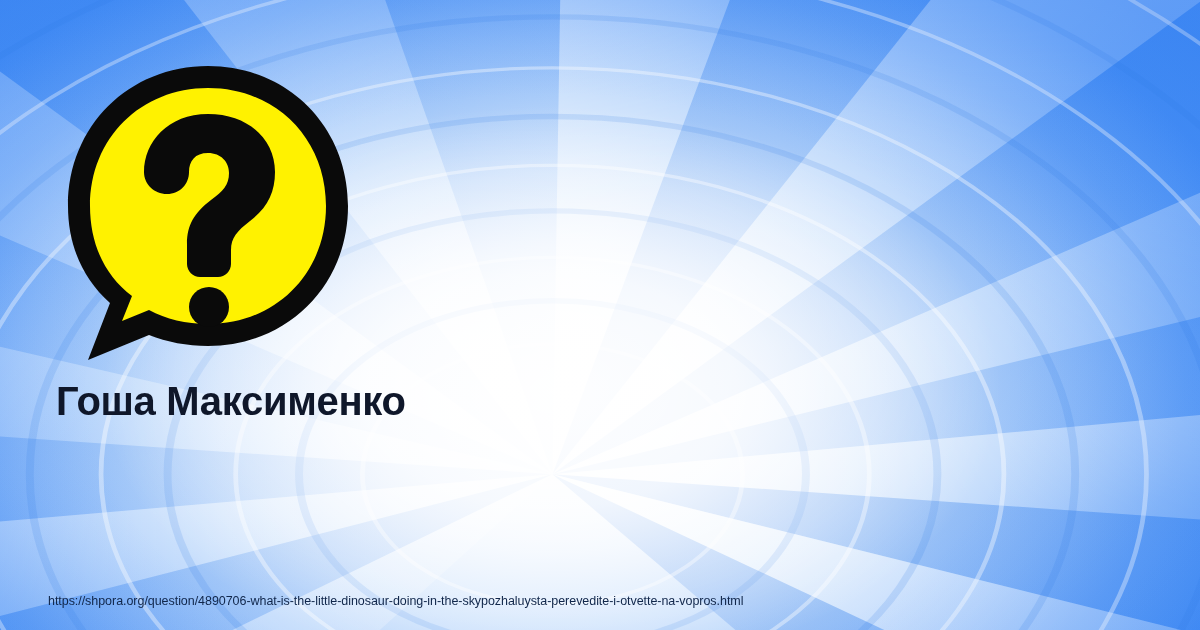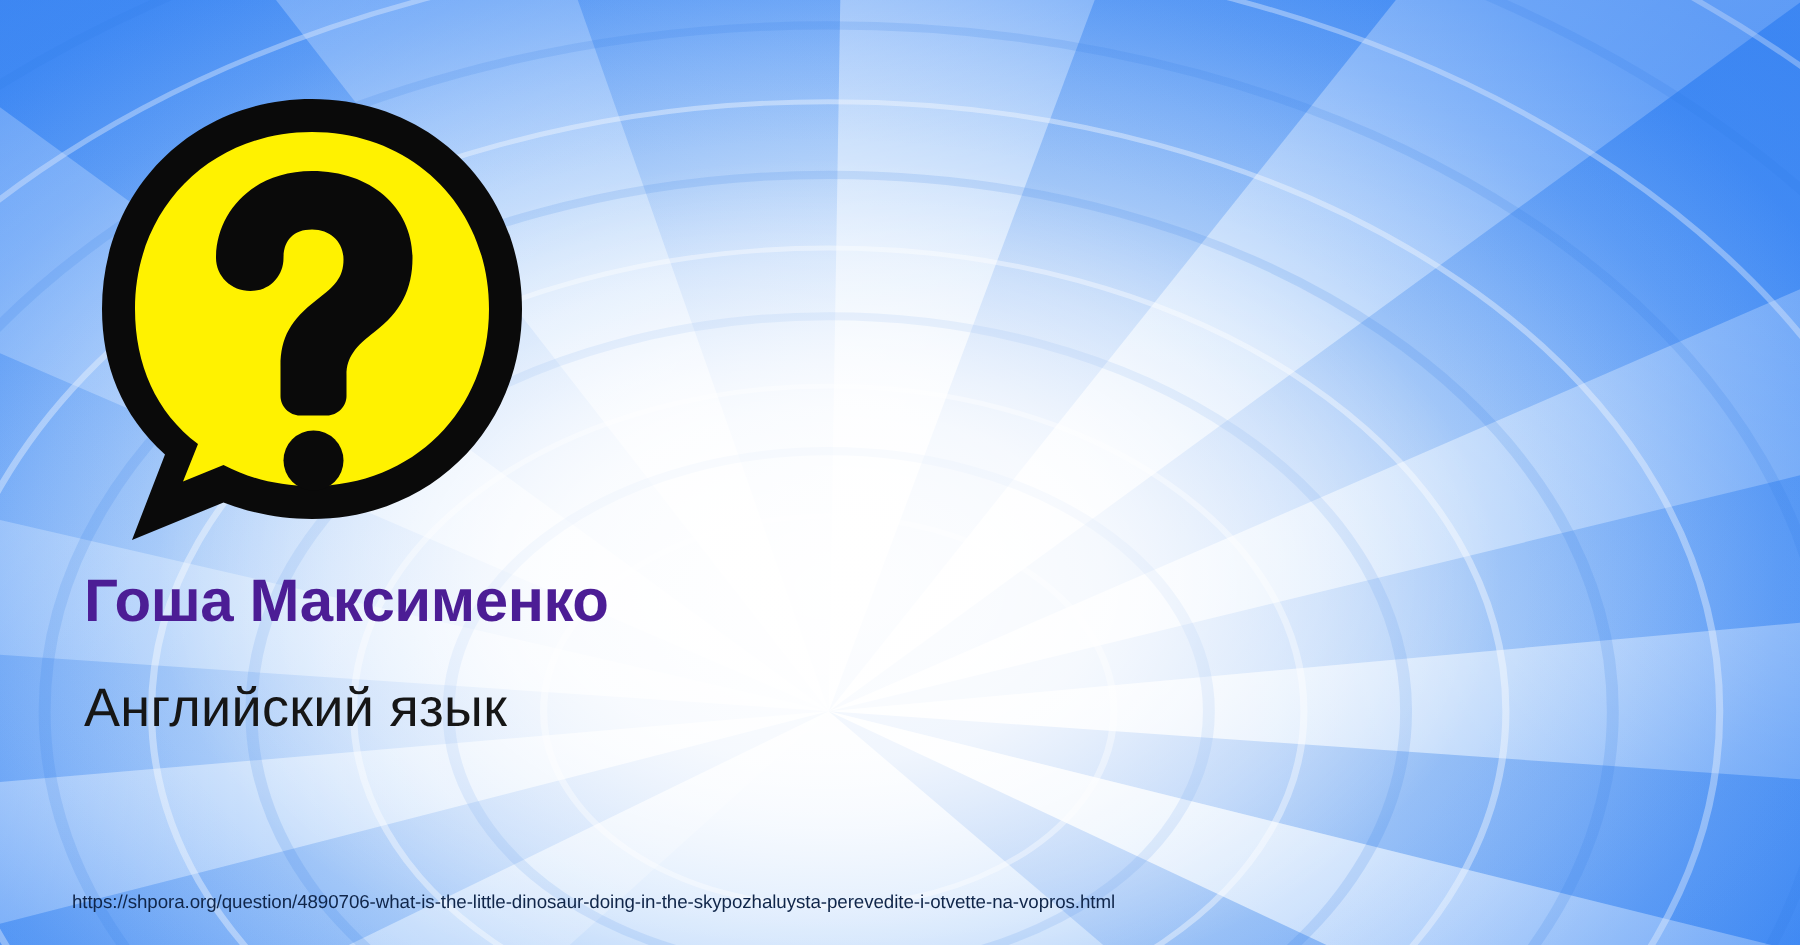--- a/index.html
+++ b/index.html
@@ -118,21 +118,21 @@
   
   #author-block {
     position: absolute;
     left: 56px;
     top: 378px;
     width: 400px;
   }
   #author-name {
     font-size: 40px;
     font-weight: bold;
-    color: #4c1d95;
+    color: #0f172a;
     line-height: 1.16;
     letter-spacing: -0.3px;
     margin: 0;
   }
   #subject-label {
     margin: 26px 0 0 0;
     font-size: 36px;
     font-weight: normal;
     color: #161616;
     line-height: 1.2;
@@ -260,19 +260,18 @@
                  C 183 180 189 173 202 163
                  C 219 150 227 135 227 114
                  C 227 81 200 56 160 56 Z" fill="#0A0A0A"></path>
         <circle cx="161" cy="249" r="20" fill="#0A0A0A"></circle>
       </svg>
     </div>
 
 
     <div id="author-block">
       <div id="author-name">Гоша Максименко</div>
-      <div id="subject-label">Английский язык</div>
     </div>
 
     <div id="source-url">https://shpora.org/question/4890706-what-is-the-little-dinosaur-doing-in-the-skypozhaluysta-perevedite-i-otvette-na-vopros.html</div>
 
   </div>
 </div>
 
 </body></html>

